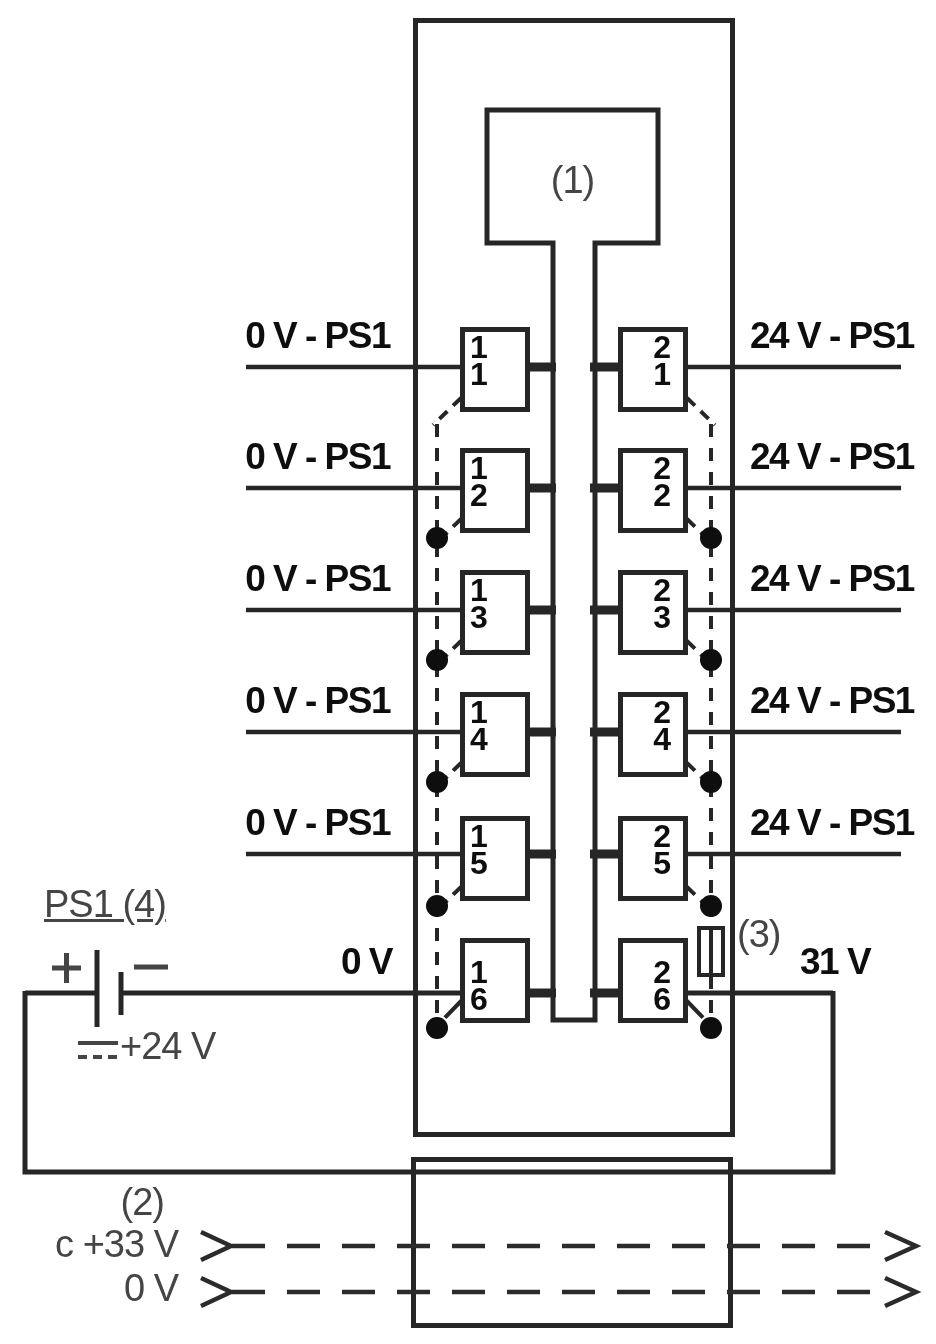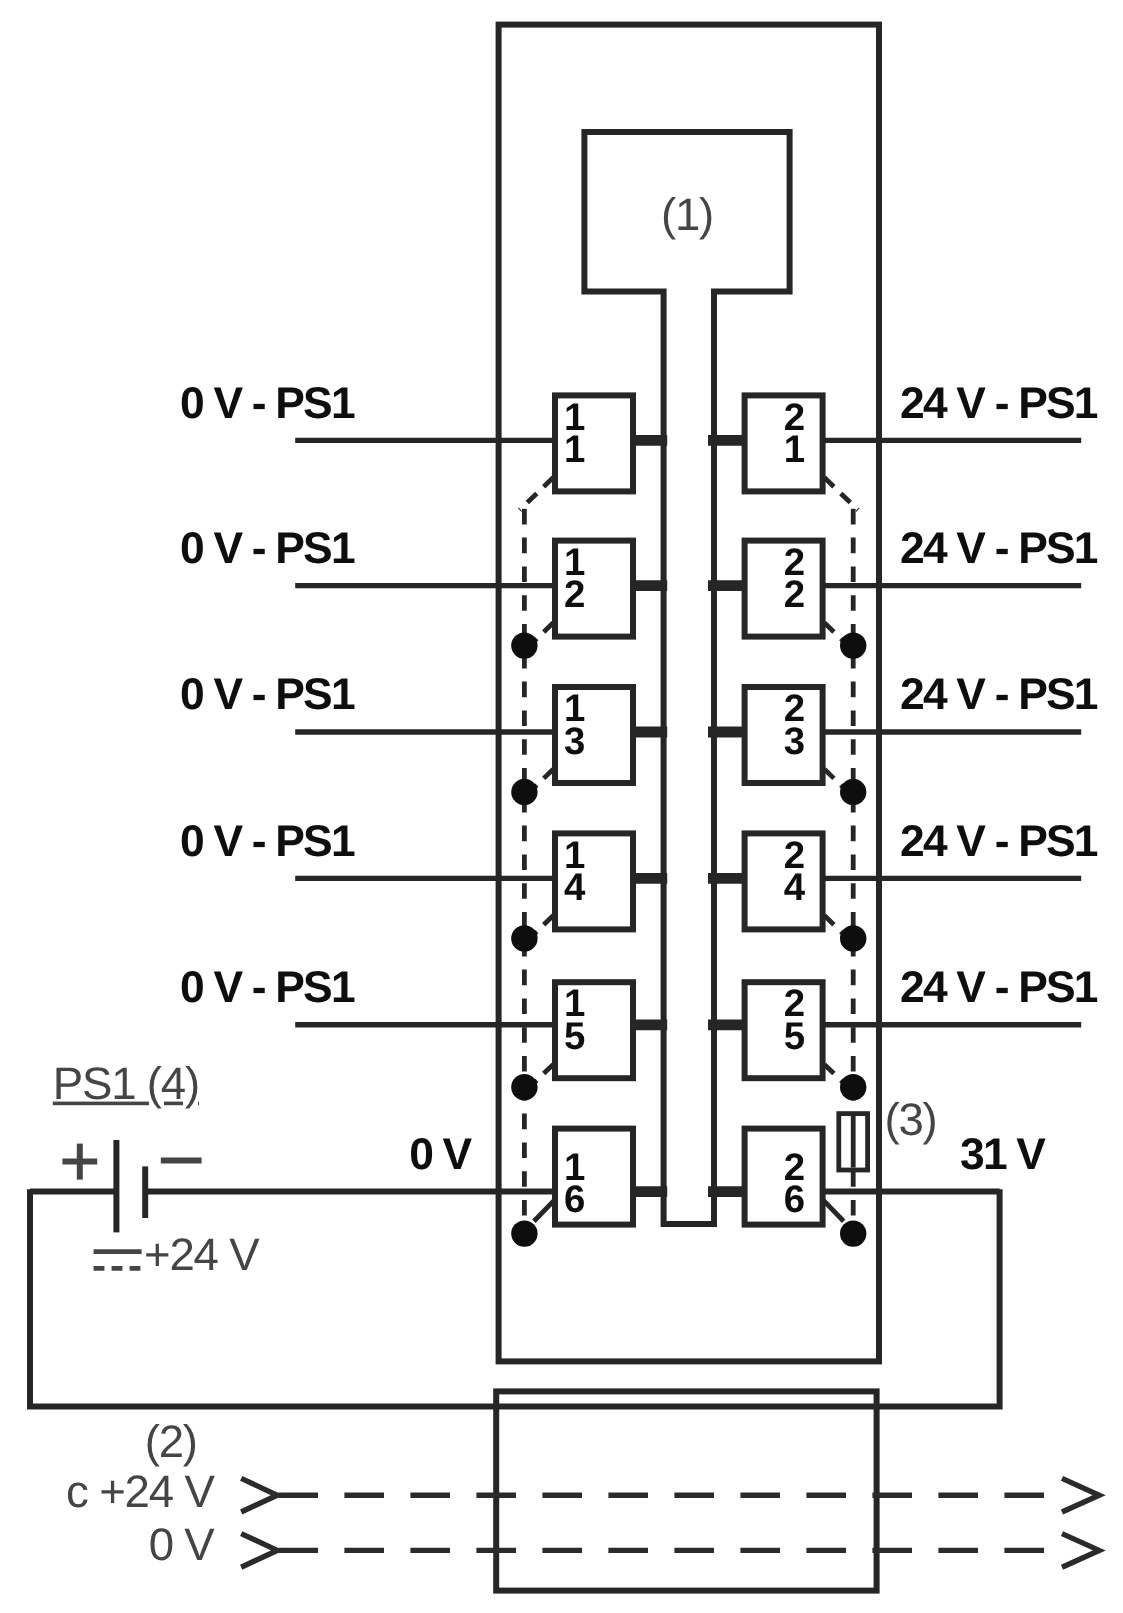--- a/index.html
+++ b/index.html
@@ -3,21 +3,21 @@
 <meta charset="utf-8">
 <style>
   html,body{margin:0;padding:0;background:#ffffff;}
   #canvas{position:relative;width:936px;height:1344px;background:#ffffff;overflow:hidden;
           font-family:"Liberation Sans",sans-serif;}
   #wires{position:absolute;left:0;top:0;}
   .b{position:absolute;font-weight:700;font-size:37px;line-height:38px;letter-spacing:-1.5px;
      color:#0e0e0e;white-space:nowrap;}
   .p{position:absolute;font-weight:400;font-size:38px;line-height:40px;letter-spacing:-1px;
      color:#454545;white-space:nowrap;}
-  .lblL{left:150px;width:240px;text-align:left;}
+  .lblL{left:150px;width:240px;text-align:right;}
   .lblR{left:750px;}
   .tbox{position:absolute;width:70px;height:85px;border:5px solid #262626;box-sizing:border-box;
         font-weight:700;font-size:32px;color:#0e0e0e;background:transparent;}
   .tbox .d{display:block;height:27px;line-height:27px;}
   .tbox.tl{padding:2px 0 0 5px;text-align:left;}
   .tbox.tr{padding:2px 12px 0 0;text-align:right;}
   .tbox.r6{padding-top:16px;}
 </style>
 </head>
 <body>
@@ -191,16 +191,16 @@
     <span class="d">2</span>
     <span class="d">6</span>
   </div>
 
   <div class="p" style="left:737px;top:914px;">(3)</div>
 
   <div class="p" style="left:44px;top:884px;text-decoration:underline;">PS1 (4)</div>
   <div class="p" style="left:120px;top:1026px;">+24 V</div>
 
   <div class="p" style="left:0;top:1182px;width:164px;text-align:right;">(2)</div>
-  <div class="p" style="left:0;top:1224px;width:178px;text-align:right;">c +24 V</div>
+  <div class="p" style="left:0;top:1224px;width:178px;text-align:right;">c +33 V</div>
   <div class="p" style="left:0;top:1268px;width:178px;text-align:right;">0 V</div>
 
 </div>
 
 </body></html>

